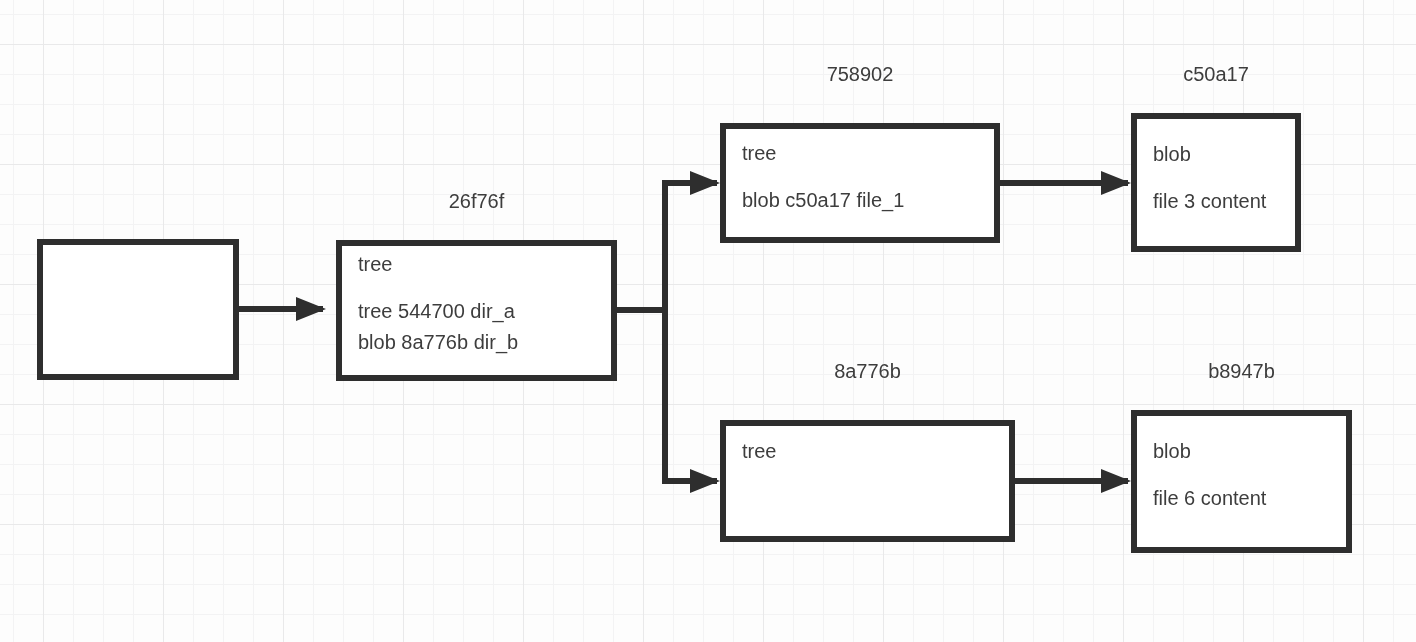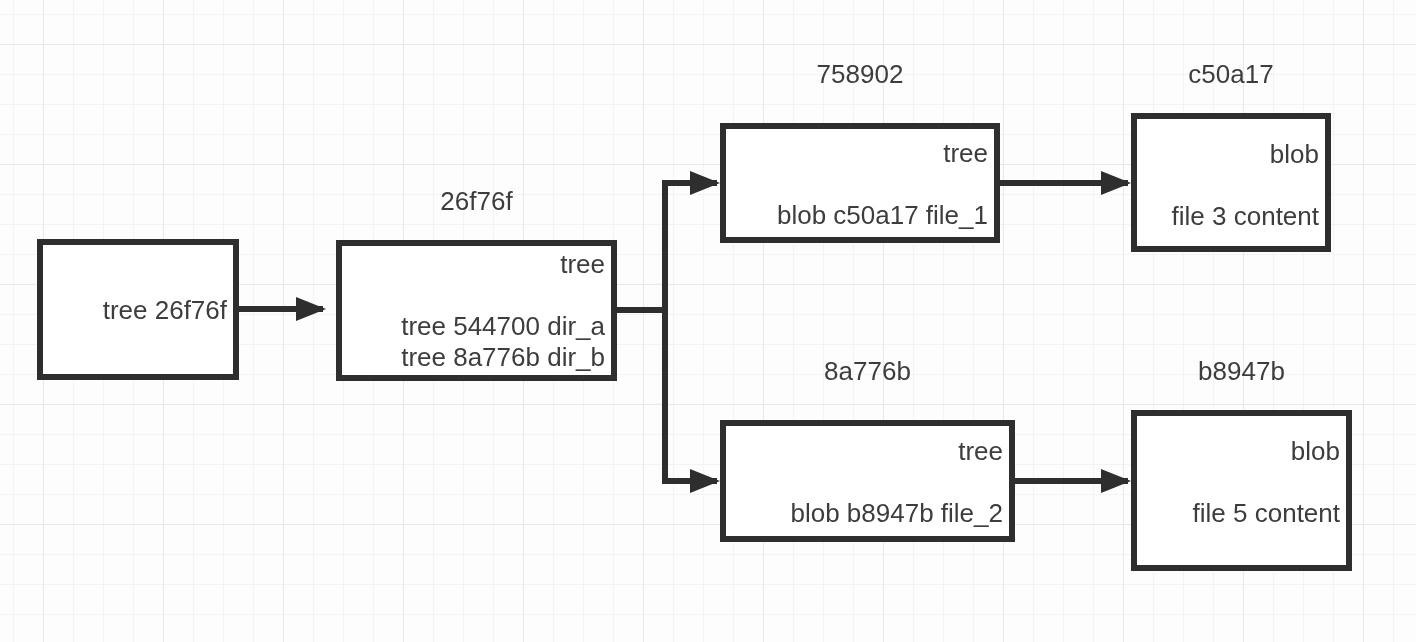--- a/index.html
+++ b/index.html
@@ -20,32 +20,31 @@
       linear-gradient(to right, var(--grid-major) 1.5px, transparent 1.5px),
       linear-gradient(to bottom, var(--grid-major) 1.5px, transparent 1.5px),
       linear-gradient(to right, var(--grid-minor) 1.5px, transparent 1.5px),
       linear-gradient(to bottom, var(--grid-minor) 1.5px, transparent 1.5px);
     background-size:120px 120px,120px 120px,30px 30px,30px 30px;
     background-position:43px 44px,43px 44px,13px 14px,13px 14px;
   }
   .edges{position:absolute;left:0;top:0;width:1416px;height:642px;}
   .edges path.wire{fill:none;stroke:var(--stroke);stroke-width:6;stroke-linejoin:miter;}
   .edges marker path{fill:var(--stroke);}
-  .node-group{position:absolute;color:var(--text);font-size:26px;line-height:31px;}
+  .node-group{position:absolute;color:var(--text);font-size:20px;line-height:31px;}
   .hash-label{position:absolute;left:0;width:100%;text-align:center;white-space:nowrap;}
   .box{
     width:100%;height:100%;
     border:6px solid var(--stroke);
     background:var(--box-bg);
     padding-left:16px;padding-right:6px;
     overflow:hidden;
-    text-align:right;
   }
   .line{white-space:nowrap;}
-  .entries{margin-top:31px;}
+  .entries{margin-top:16px;}
 </style>
 </head>
 <body>
 
 <div class="canvas">
 
   <svg class="edges" viewBox="0 0 1416 642" xmlns="http://www.w3.org/2000/svg">
     <defs>
       <marker id="arrowhead" viewBox="0 0 10 8" refX="9" refY="4" markerWidth="5" markerHeight="4" orient="auto">
         <path d="M0,0 L10,4 L0,8 Z"></path>
@@ -53,70 +52,64 @@
     </defs>
     <path class="wire" d="M238,309 L323,309" marker-end="url(#arrowhead)"></path>
     <path class="wire" d="M607,310 L665,310 L665,183 L717,183" marker-end="url(#arrowhead)"></path>
     <path class="wire" d="M665,310 L665,481 L717,481" marker-end="url(#arrowhead)"></path>
     <path class="wire" d="M1000,183 L1128,183" marker-end="url(#arrowhead)"></path>
     <path class="wire" d="M1000,481 L1128,481" marker-end="url(#arrowhead)"></path>
   </svg>
 
   <div class="node-group" style="left:37px;top:239px;width:202px;height:141px">
     <div class="box" style="padding-top:19px">
-      <div class="entries">
-        <div class="line">tree 26f76f</div>
-      </div>
     </div>
   </div>
 
   <div class="node-group" style="left:336px;top:240px;width:281px;height:141px">
     <div class="hash-label" style="top:-54px">26f76f</div>
     <div class="box" style="padding-top:3px">
       <div class="line">tree</div>
       <div class="entries">
         <div class="line">tree 544700 dir_a</div>
-        <div class="line">tree 8a776b dir_b</div>
+        <div class="line">blob 8a776b dir_b</div>
       </div>
     </div>
   </div>
 
   <div class="node-group" style="left:720px;top:123px;width:280px;height:120px">
     <div class="hash-label" style="top:-64px">758902</div>
     <div class="box" style="padding-top:9px">
       <div class="line">tree</div>
       <div class="entries">
         <div class="line">blob c50a17 file_1</div>
       </div>
     </div>
   </div>
 
   <div class="node-group" style="left:720px;top:420px;width:295px;height:122px">
     <div class="hash-label" style="top:-64px">8a776b</div>
     <div class="box" style="padding-top:10px">
       <div class="line">tree</div>
-      <div class="entries">
-        <div class="line">blob b8947b file_2</div>
-      </div>
     </div>
   </div>
 
-  <div class="node-group" style="left:1131px;top:113px;width:200px;height:139px">
+  <div class="node-group" style="left:1131px;top:113px;width:170px;height:139px">
     <div class="hash-label" style="top:-54px">c50a17</div>
     <div class="box" style="padding-top:20px">
       <div class="line">blob</div>
       <div class="entries">
         <div class="line">file 3 content</div>
       </div>
     </div>
   </div>
 
-  <div class="node-group" style="left:1131px;top:410px;width:221px;height:161px">
+  <div class="node-group" style="left:1131px;top:410px;width:221px;height:143px">
     <div class="hash-label" style="top:-54px">b8947b</div>
     <div class="box" style="padding-top:20px">
       <div class="line">blob</div>
       <div class="entries">
-        <div class="line">file 5 content</div>
+        <div class="line">file 6 content</div>
       </div>
     </div>
   </div>
 
 </div>
 
 </body></html>

